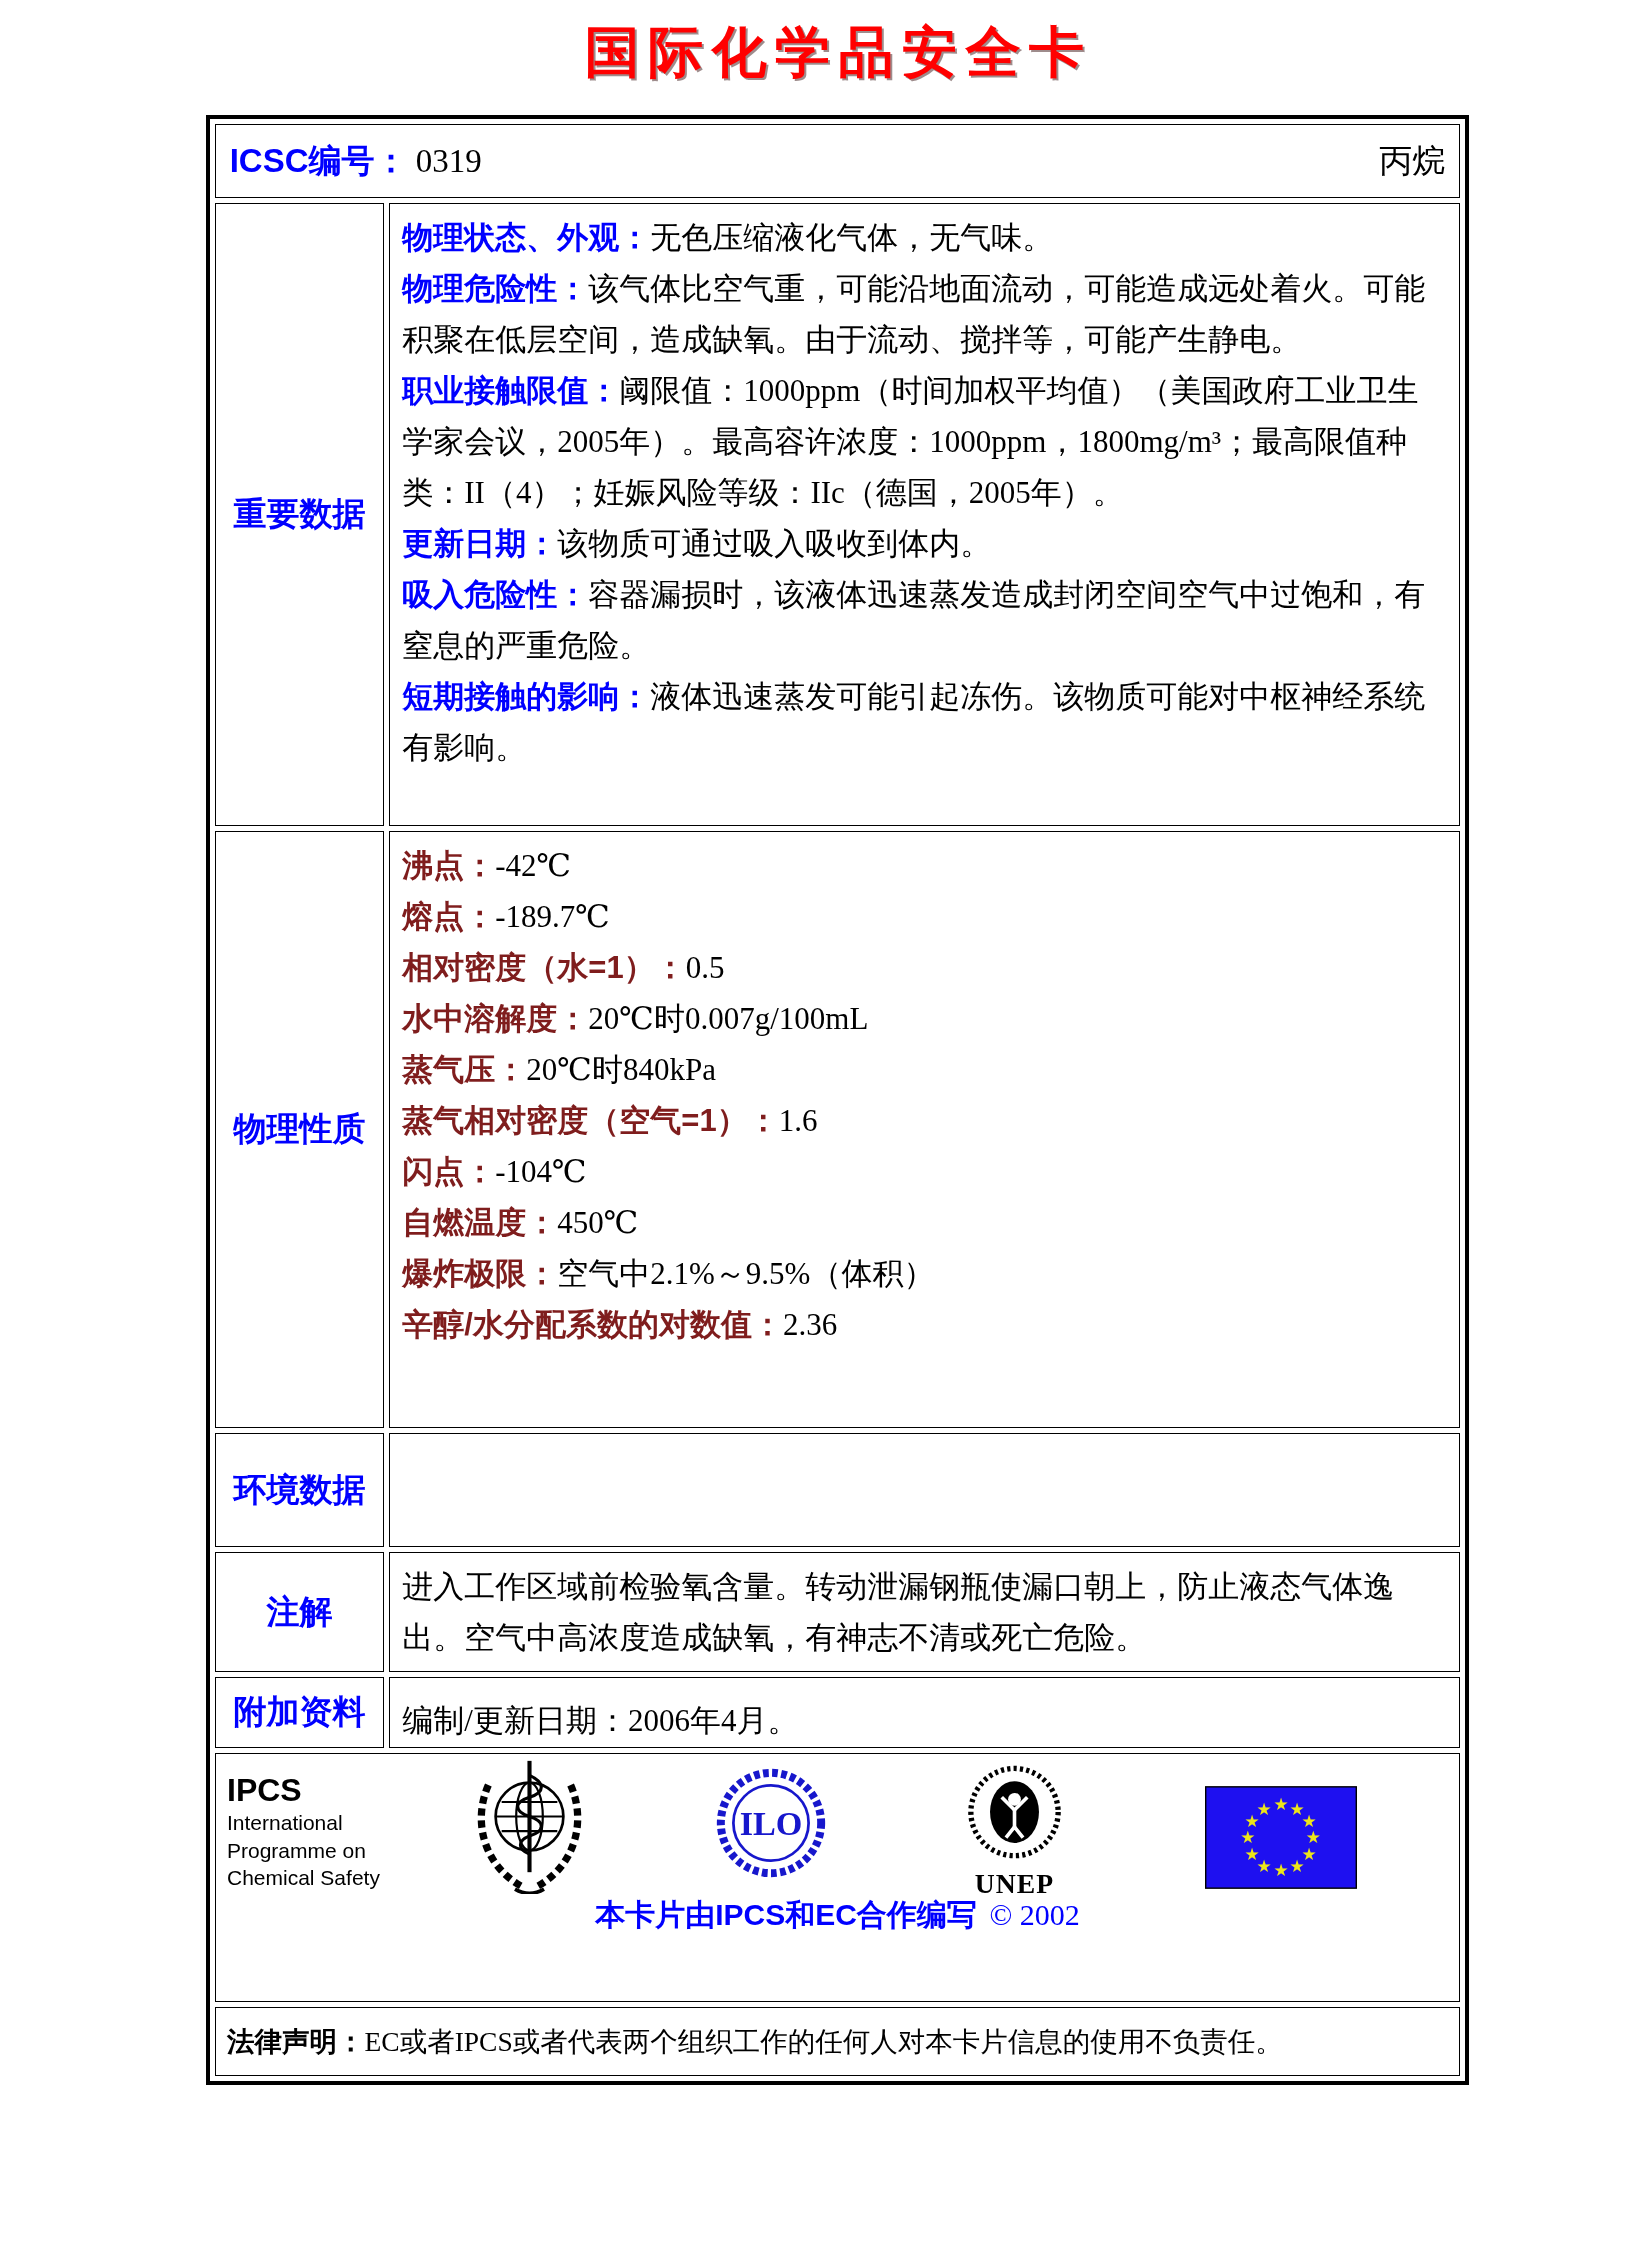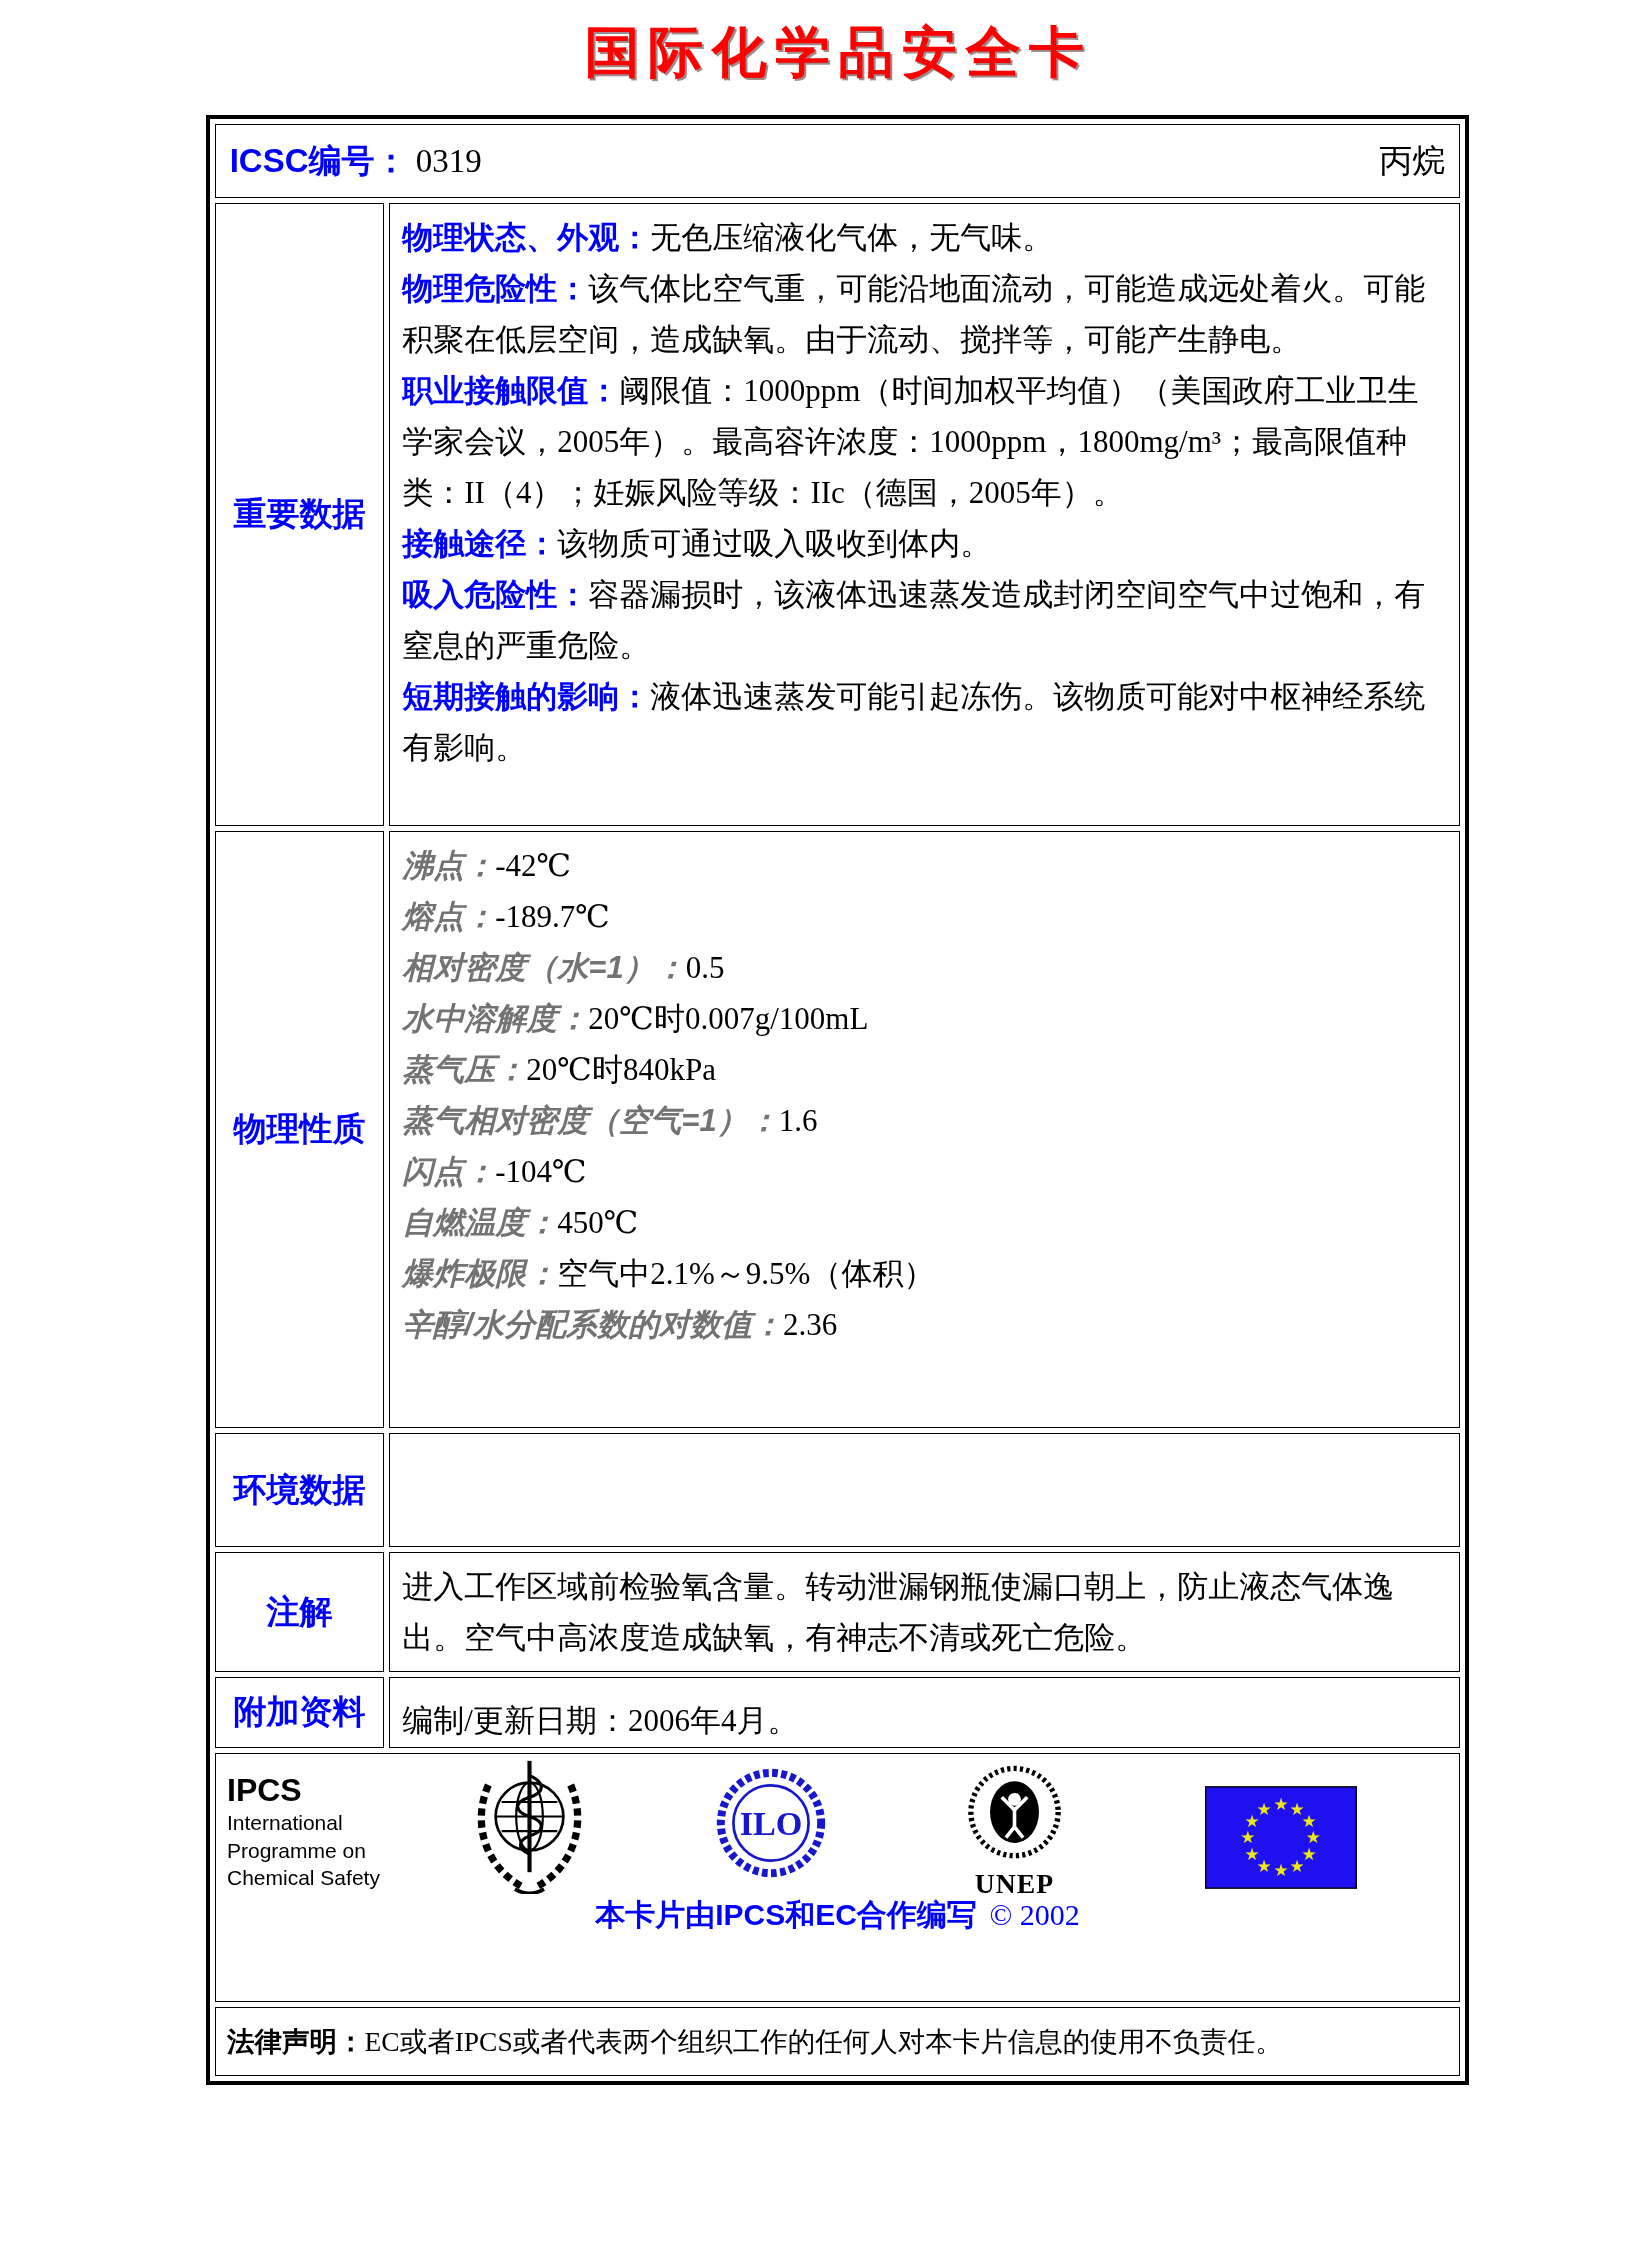--- a/index.html
+++ b/index.html
@@ -85,24 +85,23 @@
     font-family:"Liberation Sans","DejaVu Sans",sans-serif;
     font-weight:bold;
     text-align:right;
   }
   .prop-line{
     font-size:31px;
     line-height:51px;
     white-space:nowrap;
   }
   .prop-line .plabel{
-    color:#737373;
-    font-family:"Liberation Sans","DejaVu Sans",sans-serif;
-    font-weight:bold;
-    font-style:italic;
+    color:#7f1d1d;
+    font-family:"Liberation Sans","DejaVu Sans",sans-serif;
+    font-weight:bold;
   }
   .logos-wrap{
     position:relative;
     width:100%;
     height:245px;
   }
   .ipcs-block{
     position:absolute;
     left:10px;top:17px;
     font-family:"Liberation Sans","DejaVu Sans",sans-serif;
@@ -167,21 +166,21 @@
       </td>
     </tr>
 
     <tr class="r-important">
       <td class="label-cell">重要数据</td>
       <td class="cell">
         <div class="content-pad">
           <div class="para"><span class="plabel">物理状态、外观：</span><span>无色压缩液化气体，无气味。</span></div>
           <div class="para"><span class="plabel">物理危险性：</span><span>该气体比空气重，可能沿地面流动，可能造成远处着火。可能积聚在低层空间，造成缺氧。由于流动、搅拌等，可能产生静电。</span></div>
           <div class="para"><span class="plabel">职业接触限值：</span><span>阈限值：1000ppm（时间加权平均值）（美国政府工业卫生学家会议，2005年）。最高容许浓度：1000ppm，1800mg/m³；最高限值种类：II（4）；妊娠风险等级：IIc（德国，2005年）。</span></div>
-          <div class="para"><span class="plabel">接触途径：</span><span>该物质可通过吸入吸收到体内。</span></div>
+          <div class="para"><span class="plabel">更新日期：</span><span>该物质可通过吸入吸收到体内。</span></div>
           <div class="para"><span class="plabel">吸入危险性：</span><span>容器漏损时，该液体迅速蒸发造成封闭空间空气中过饱和，有窒息的严重危险。</span></div>
           <div class="para"><span class="plabel">短期接触的影响：</span><span>液体迅速蒸发可能引起冻伤。该物质可能对中枢神经系统有影响。</span></div>
         </div>
       </td>
     </tr>
 
     <tr class="r-physical">
       <td class="label-cell">物理性质</td>
       <td class="cell">
         <div class="content-pad">

